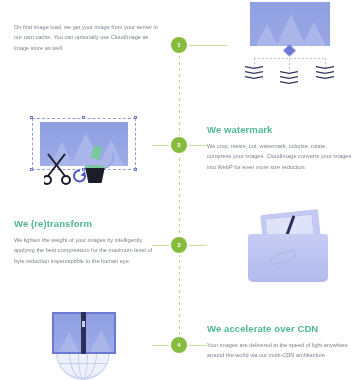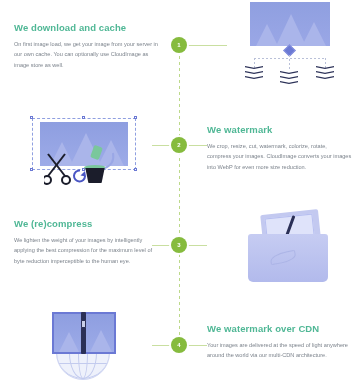--- a/index.html
+++ b/index.html
@@ -222,21 +222,20 @@
     <span>2</span>
   </div>
   <div class="marker" style="left:171px; top:237px;">
     <span>3</span>
   </div>
   <div class="marker" style="left:171px; top:337px;">
     <span>4</span>
   </div>
 
   <div class="block" style="left:14px; top:22px; width:145px;">
-    <h3>We download and cache</h3>
     <p>On first image load, we get your image from your server in our own cache. You can optionally use CloudImage as image store as well.</p>
   </div>
 
   <div class="illu" style="left:232px; top:2px; width:120px; height:100px;">
 
     <div class="imgcard" style="left:18px; top:0px; width:80px; height:44px;">
       <div class="peak" style="left:6px; bottom:0; border-width:0 11px 22px 11px;"></div>
       <div class="peak" style="left:26px; bottom:0; border-width:0 15px 32px 15px;"></div>
       <div class="peak" style="left:52px; bottom:0; border-width:0 12px 24px 12px;"></div>
     </div>
@@ -298,21 +297,21 @@
       <path d="M1 16 Q11 12 9 1" fill="none" stroke="#9aa7e6" stroke-width="2"></path>
     </svg>
   </div>
 
   <div class="block" style="left:207px; top:124px; width:145px;">
     <h3>We watermark</h3>
     <p>We crop, resize, cut, watermark, colorize, rotate, compress your images. CloudImage converts your images into WebP for even more size reduction.</p>
   </div>
 
   <div class="block" style="left:14px; top:218px; width:150px;">
-    <h3>We (re)compress</h3>
+    <h3>We (re)transform</h3>
     <p>We lighten the weight of your images by intelligently applying the best compression for the maximum level of byte reduction imperceptible to the human eye.</p>
   </div>
 
   <div class="illu" style="left:240px; top:212px; width:110px; height:80px;">
     <div class="folder-back" style="left:22px; top:0; width:58px; height:38px; transform:rotate(-6deg);"></div>
     <div class="doc" style="left:26px; top:4px; width:48px; height:30px; transform:rotate(-6deg);"></div>
     <div class="pen" style="left:48px; top:3px;"></div>
     <div class="folder-front" style="left:8px; top:22px; width:80px; height:48px;">
       <div class="feather" style="left:22px; top:18px;"></div>
     </div>
@@ -328,17 +327,17 @@
     </div>
     <div class="photo" style="left:14px; top:0px; width:64px; height:42px; border:2px solid #6b79d4;">
       <div class="peak" style="left:5px; bottom:0; border-width:0 10px 20px 10px;"></div>
       <div class="peak" style="left:36px; bottom:0; border-width:0 11px 22px 11px;"></div>
     </div>
     <div class="zipstrip" style="left:43px; top:0px; width:5px; height:42px;"></div>
     <div class="zipper-pull" style="left:43px; top:8px;"></div>
   </div>
 
   <div class="block" style="left:207px; top:323px; width:145px;">
-    <h3>We watermark over CDN</h3>
+    <h3>We accelerate over CDN</h3>
     <p>Your images are delivered at the speed of light anywhere around the world via our multi-CDN architecture.</p>
   </div>
 
 </div>
 
 </body></html>

